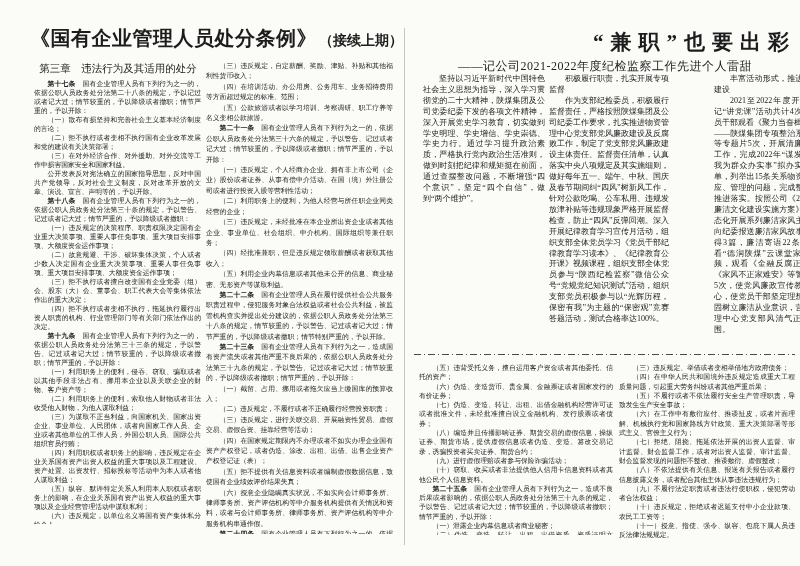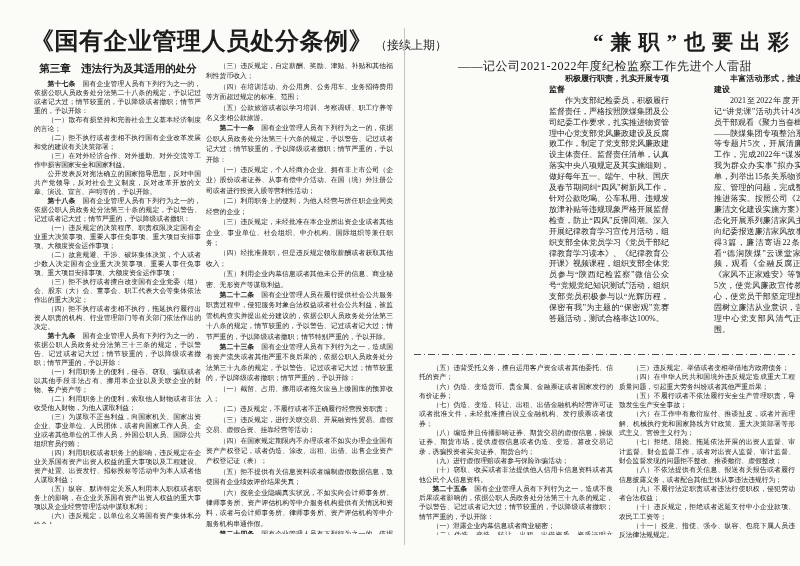--- a/index.html
+++ b/index.html
@@ -4,26 +4,26 @@
 <style>
   html,body{margin:0;padding:0;}
   body{
     width:800px;height:566px;position:relative;overflow:hidden;
     background:#fbfbf8;color:#1c1c1c;
     font-family:"Liberation Serif","DejaVu Serif",serif;
   }
   .abs{position:absolute;}
   
   .l-title-wrap{left:30px;top:25px;width:366px;text-align:center;white-space:nowrap;}
-  .l-title-main{font-size:24px;font-weight:bold;letter-spacing:0.5px;}
-  .l-title-suffix{font-size:12px;font-weight:normal;margin-left:2px;}
+  .l-title-main{font-size:20px;font-weight:bold;letter-spacing:0.5px;}
+  .l-title-suffix{font-size:14px;font-weight:bold;margin-left:2px;}
   .chapter-head{
     left:34px;top:62px;width:168px;text-align:center;
     font-family:"Liberation Sans","DejaVu Sans",sans-serif;
-    font-size:10.5px;font-weight:bold;
+    font-size:10.5px;font-weight:normal;
   }
   .r-title{left:414px;top:28px;width:382px;text-align:right;
     font-size:21px;font-weight:bold;letter-spacing:7px;white-space:nowrap;}
   .r-subtitle{left:414px;top:58px;width:382px;text-align:center;
     font-size:12px;letter-spacing:0.5px;}
   
   .vrule{left:404px;top:28px;width:1px;height:517px;background:#c4c4c0;}
   .hrule{
     left:414px;top:354px;width:381px;height:1px;
     background:repeating-linear-gradient(90deg,#4a4a4a 0 7px,transparent 7px 10px,#4a4a4a 10px 11px,transparent 11px 14px);
@@ -35,21 +35,21 @@
   .left-body{font-size:6.8px;}
   .right-body{font-size:8px;line-height:10.9px;}
   .lower-body{font-size:6.8px;line-height:9.3px;}
   #col-L1{left:34px;top:79px;width:167px;height:445px;line-height:9.0px;}
   #col-L2{left:206px;top:61px;width:187px;height:473px;line-height:10.4px;}
   #col-R1{left:423px;top:74px;width:122px;height:276px;}
   #col-R2{left:549px;top:74px;width:120px;height:274px;}
   #col-R3{left:673px;top:74px;width:122px;height:270px;margin-left:41px;}
   #col-LA{left:419px;top:363px;width:194px;height:172px;}
   #col-LB{left:619px;top:363px;width:176px;height:192px;}
-  .sec-head{font-weight:bold;font-family:"Liberation Sans","DejaVu Sans",sans-serif;}
+  .sec-head{font-weight:normal;font-family:"Liberation Sans","DejaVu Sans",sans-serif;}
 </style>
 </head>
 <body>
 
 <div class="abs l-title-wrap">
   <span class="l-title-main">《国有企业管理人员处分条例》</span><span class="l-title-suffix">（接续上期）</span>
 </div>
 
 <div class="abs chapter-head">第三章　违法行为及其适用的处分</div>
 
@@ -92,20 +92,21 @@
     <p><b>第二十三条</b>　国有企业管理人员有下列行为之一，造成国有资产流失或者其他严重不良后果的，依据公职人员政务处分法第三十九条的规定，予以警告、记过或者记大过；情节较重的，予以降级或者撤职；情节严重的，予以开除：</p>
     <p>（一）截留、占用、挪用或者拖欠应当上缴国库的预算收入；</p>
     <p>（二）违反规定，不履行或者不正确履行经营投资职责；</p>
     <p>（三）违反规定，进行关联交易、开展融资性贸易、虚假交易、虚假合资、挂靠经营等活动；</p>
     <p>（四）在国家规定期限内不办理或者不如实办理企业国有资产产权登记，或者伪造、涂改、出租、出借、出售企业资产产权登记证（表）；</p>
     <p>（五）拒不提供有关信息资料或者编制虚假数据信息，致使国有企业绩效评价结果失真；</p>
     <p>（六）授意企业隐瞒真实状况，不如实向会计师事务所、律师事务所、资产评估机构等中介服务机构提供有关情况和资料，或者与会计师事务所、律师事务所、资产评估机构等中介服务机构串通作假。</p>
     <p><b>第二十四条</b>　国有企业管理人员有下列行为之一的，依据公职人员政务处分法第三十九条的规定，予以警告、记过或者记大过；情节较重的，予以降级或者撤职；情节严重的，予以开除：</p>
   </div>
 <div id="col-R1" class="abs col right-body">
+    <p>坚持以习近平新时代中国特色社会主义思想为指导，深入学习贯彻党的二十大精神，陕煤集团及公司党委纪委下发的各项文件精神，深入开展党史学习教育，切实做到学史明理、学史增信、学史崇德、学史力行。通过学习提升政治素质，严格执行党内政治生活准则，做到时刻把纪律和规矩挺在前面，通过查摆整改问题，不断增强“四个意识”，坚定“四个自信”，做到“两个维护”。</p>
   </div>
 <div id="col-R2" class="abs col right-body">
     <p class="sec-head">积极履行职责，扎实开展专项监督</p>
     <p>作为支部纪检委员，积极履行监督责任，严格按照陕煤集团及公司纪委工作要求，扎实推进物资管理中心党支部党风廉政建设及反腐败工作，制定了党支部党风廉政建设主体责任、监督责任清单，认真落实中央八项规定及其实施细则，做好每年五一、端午、中秋、国庆及春节期间纠“四风”树新风工作，针对公款吃喝、公车私用、违规发放津补贴等违规现象严格开展监督检查，防止“四风”反弹回潮。深入开展纪律教育学习宣传月活动，组织支部全体党员学习《党员干部纪律教育学习读本》、《纪律教育公开课》视频课程，组织支部全体党员参与“陕西纪检监察”微信公众号“党规党纪知识测试”活动，组织支部党员积极参与以“光辉历程，保密有我”为主题的“保密观”竞赛答题活动，测试合格率达100%。</p>
   </div>
 <div id="col-R3" class="abs col right-body">
     <p class="sec-head">丰富活动形式，推进廉洁文化建设</p>
     <p>2021至2022年度开展支部书记“讲党课”活动共计4次，组织党员干部观看《聚力当奋楫 正好扬帆——陕煤集团专项整治系列动画》等专题片5次，开展清廉国企建设工作，完成2022年“谋发展促经营 我为群众办实事”拟办实事项目清单，列举出15条关系物资质量、供应、管理的问题，完成整改并长期推进落实。按照公司《2022—2024廉洁文化建设实施方案》，深入常态化开展系列廉洁家风主题活动，向纪委报送廉洁家风故事及读书心得3篇，廉洁寄语22条，组织观看“德润陕煤”云课堂家风建设视频，观看《金融反腐正风纪》、《家风不正家难安》等警示教育片5次，使党风廉政宣传教育深入人心，使党员干部坚定理想信念，牢固树立廉洁从业意识，营造物资管理中心党支部风清气正的良好氛围。</p>
   </div>
 <div id="col-LA" class="abs col lower-body">

